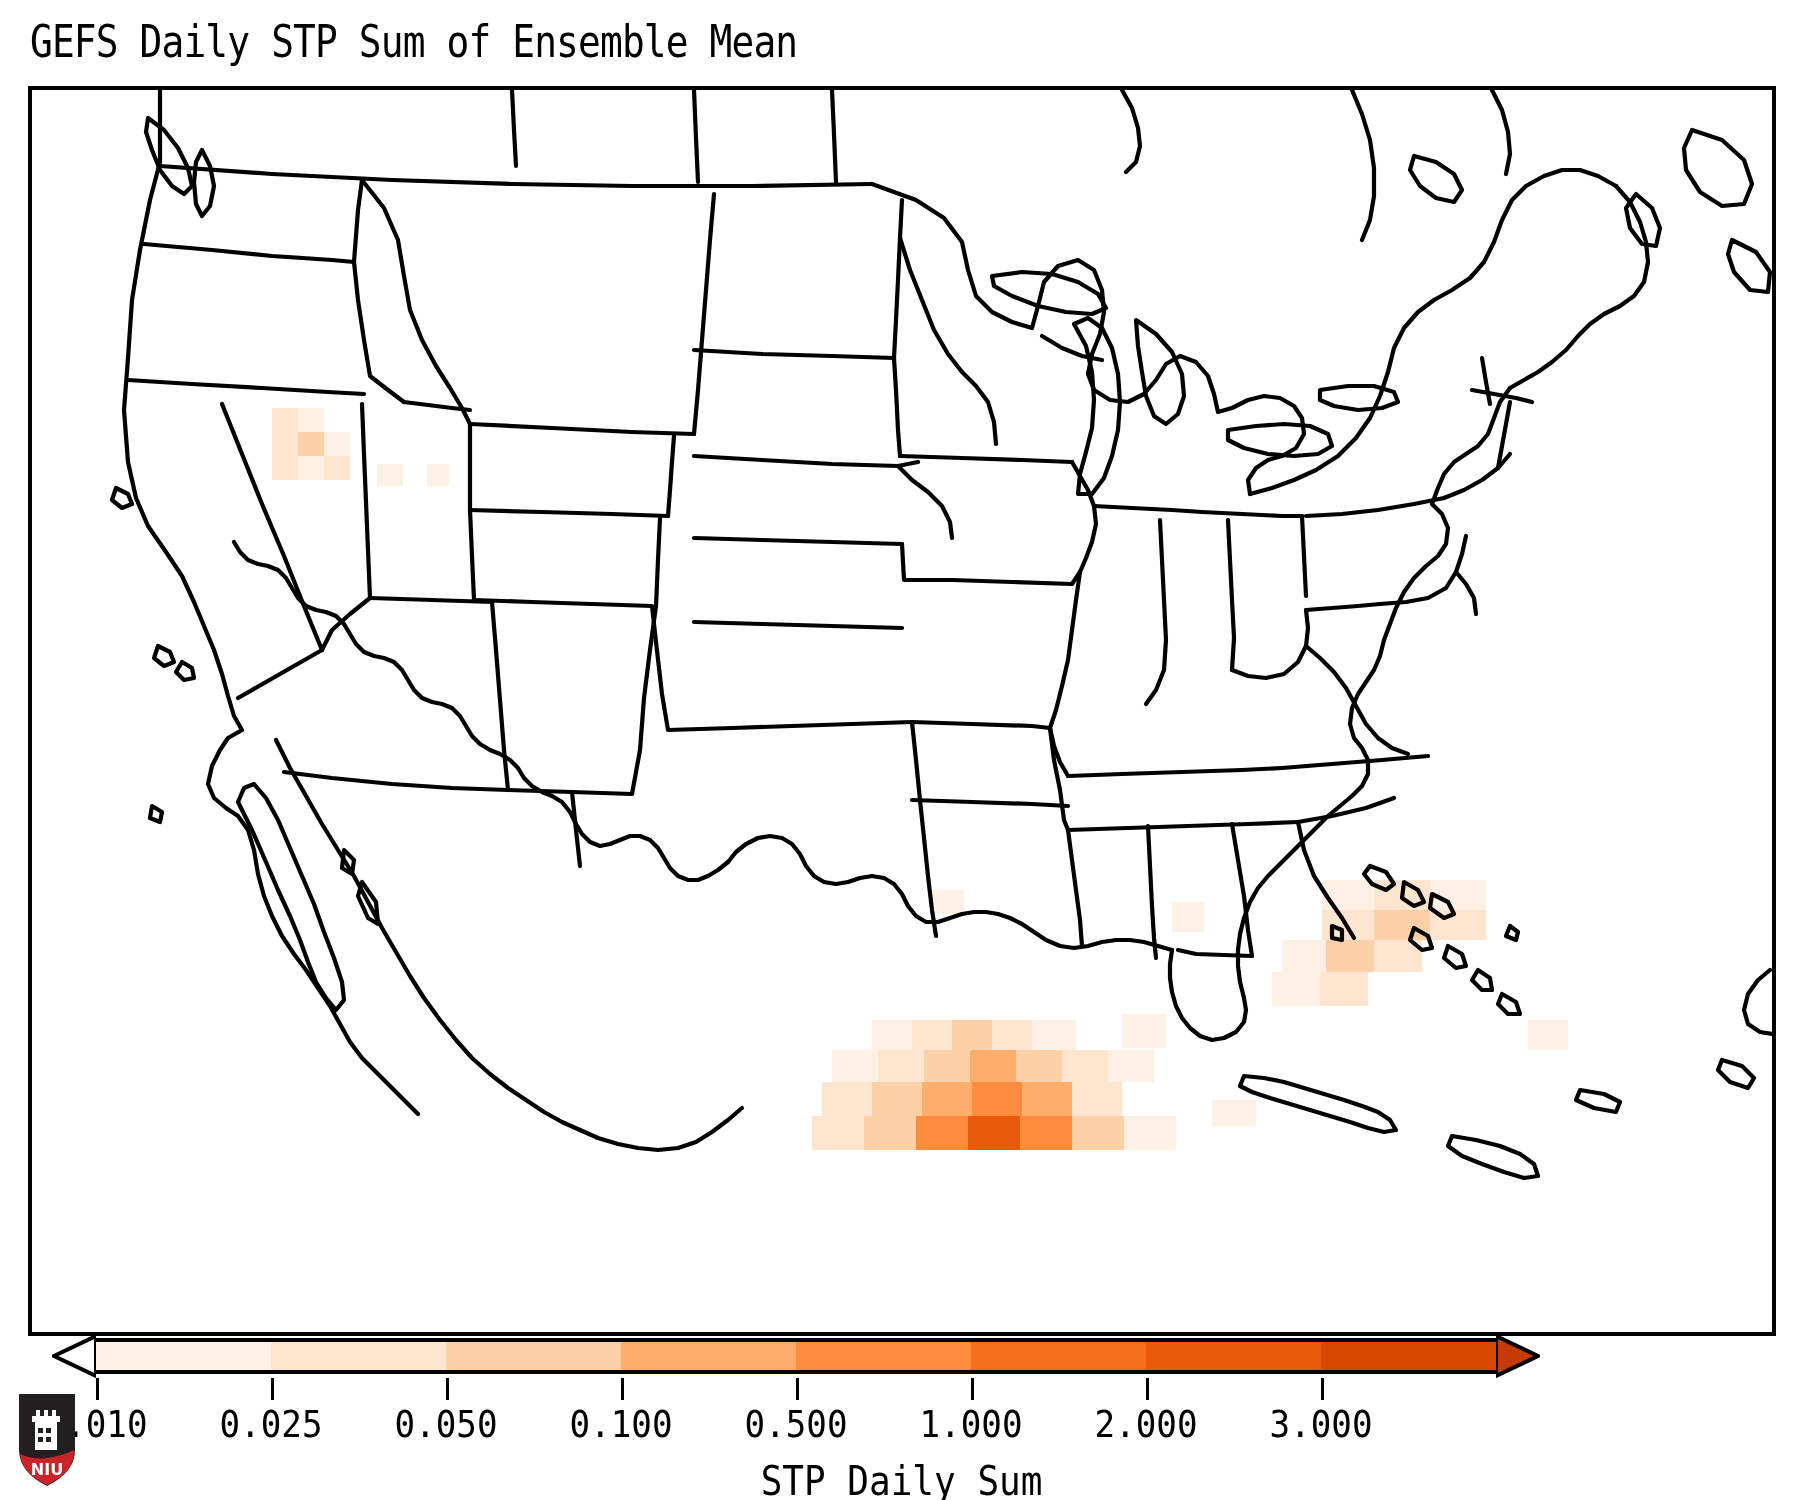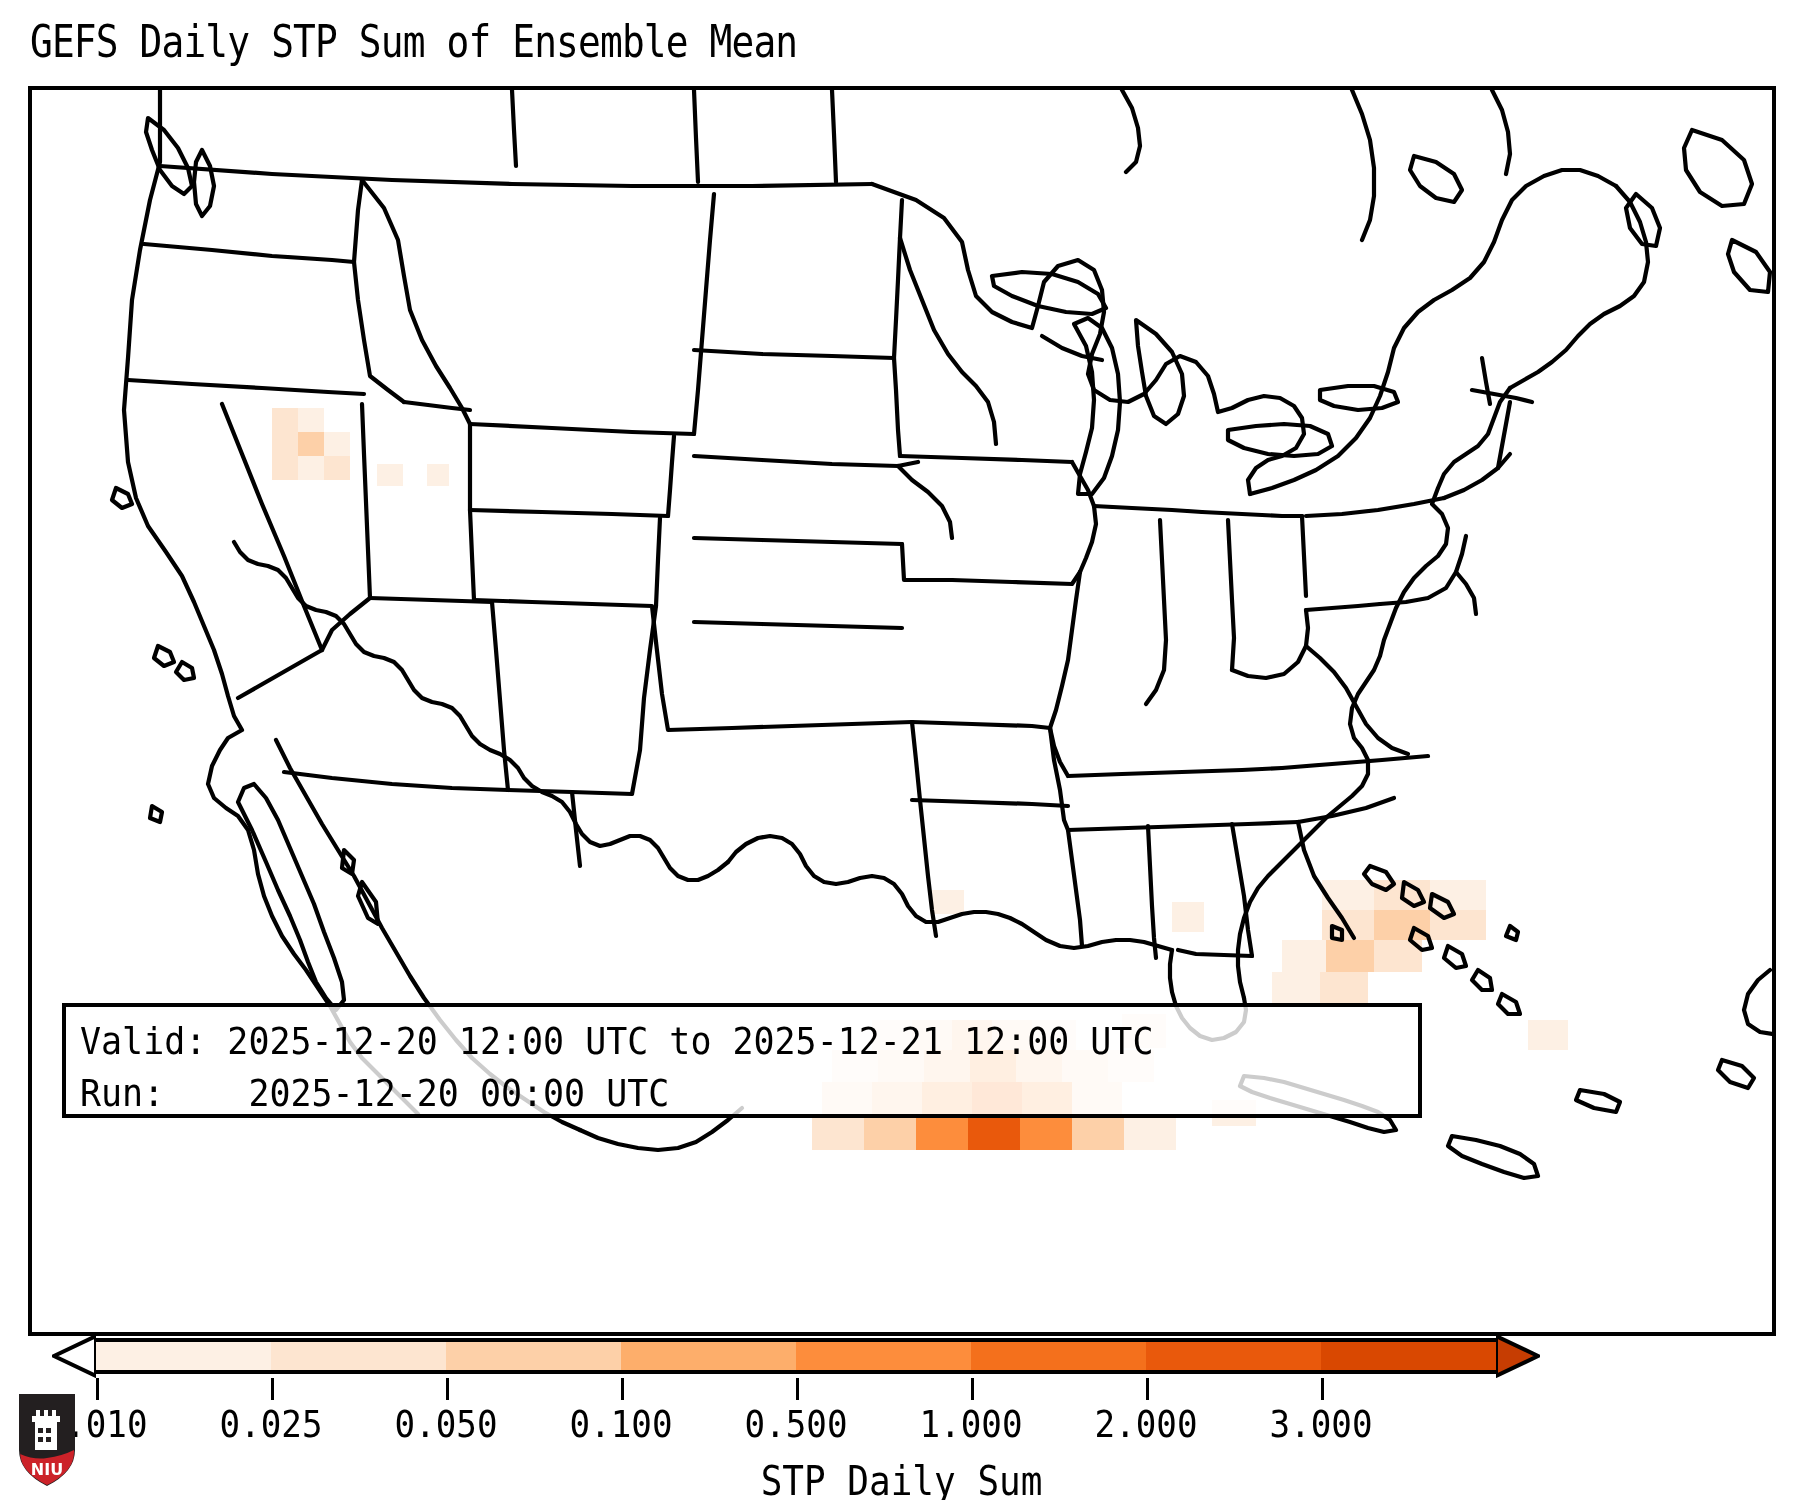--- a/index.html
+++ b/index.html
@@ -258,24 +258,20 @@
     <path d="M1320 0 L1330 24 L1338 50 L1342 78 L1342 106 L1338 130 L1330 150"></path>
     <path d="M1382 66 L1404 72 L1422 84 L1430 100 L1422 112 L1404 108 L1388 96 L1378 80 Z"></path>
     <path d="M1460 0 L1470 20 L1476 42 L1478 64 L1474 84"></path>
     <path d="M1604 104 L1620 118 L1628 138 L1624 156 L1610 154 L1598 138 L1594 118 Z"></path>
     <path d="M1660 40 L1690 50 L1712 70 L1720 94 L1712 114 L1690 116 L1668 102 L1654 80 L1652 58 Z"></path>
     <path d="M1700 150 L1724 162 L1738 182 L1736 202 L1718 200 L1702 182 L1696 164 Z"></path>
     <path d="M1738 880 L1726 890 L1716 904 L1712 920 L1716 934 L1728 942 L1740 944"></path>
     <path d="M1690 970 L1710 976 L1722 988 L1716 998 L1698 992 L1686 980 Z"></path>
   </svg>
 
-  <div id="annotation-box">
-    <div class="anno-line">Valid: 2025-12-20 12:00 UTC to 2025-12-21 12:00 UTC</div>
-    <div class="anno-line">Run:    2025-12-20 00:00 UTC</div>
-  </div>
 </div>
 
 <div id="colorbar-wrap">
 
   <svg id="cb-arrow-left" class="cb-arrow" viewBox="0 0 44 44">
     <polygon points="44,2 44,42 2,22" fill="#ffffff" stroke="#000" stroke-width="4"></polygon>
   </svg>
 
   <div id="colorbar-bar">
       <div class="seg" style="background: rgb(253, 240, 228);"></div>

